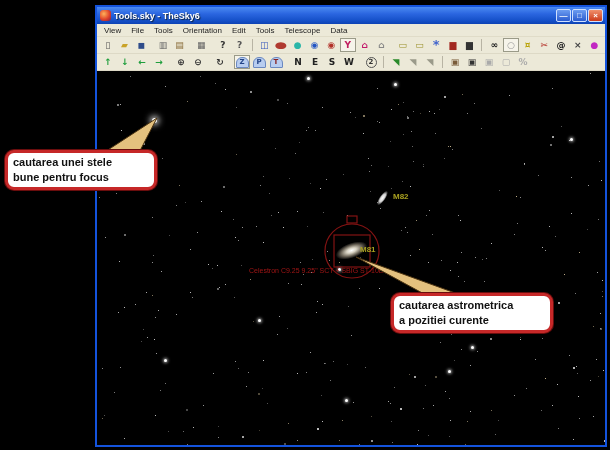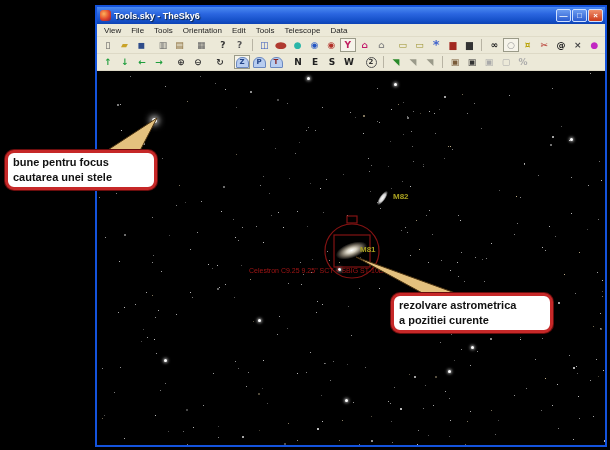--- a/index.html
+++ b/index.html
@@ -626,20 +626,20 @@
     </div>
 
   </div>
 
   <svg id="callout-arrows" width="610" height="450" viewBox="0 0 610 450">
     <polygon points="157,118 97,157 131,168" fill="#e4c17e" stroke="#4a3210" stroke-width="1"></polygon>
     <polygon points="356,257 437,301 469,298" fill="#e4c17e" stroke="#4a3210" stroke-width="1"></polygon>
   </svg>
 
   <div class="callout" style="left:5px;top:150px;width:136px">
+    <div>cautarea unei stele</div>
     <div>bune pentru focus</div>
-    <div>cautarea unei stele</div>
   </div>
   <div class="callout" style="left:391px;top:293px;width:146px">
-    <div>rezolvare astrometrica</div>
+    <div>cautarea astrometrica</div>
     <div>a pozitiei curente</div>
   </div>
 </div>
 
 </body></html>

